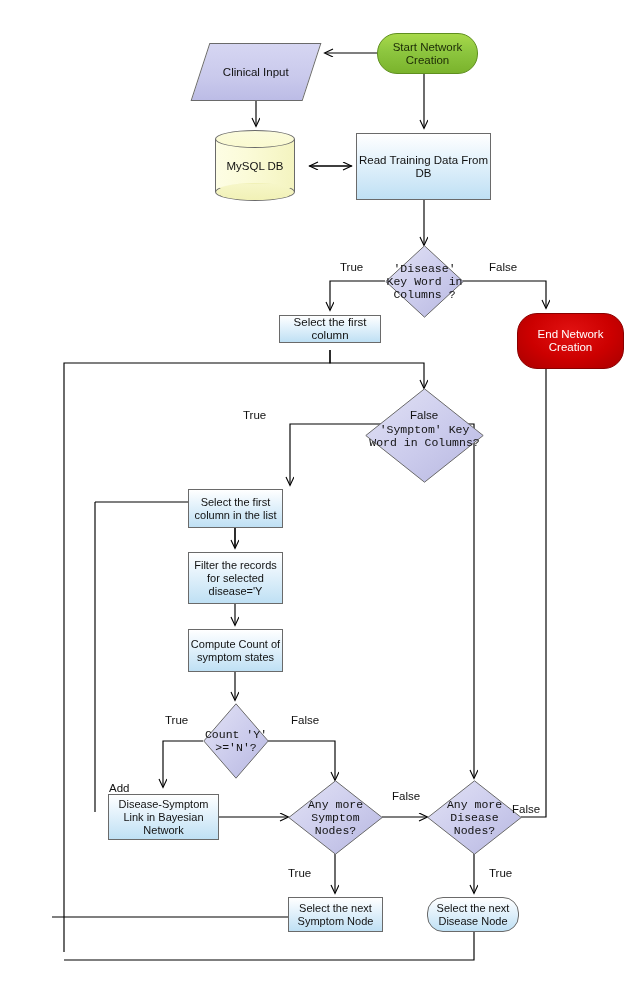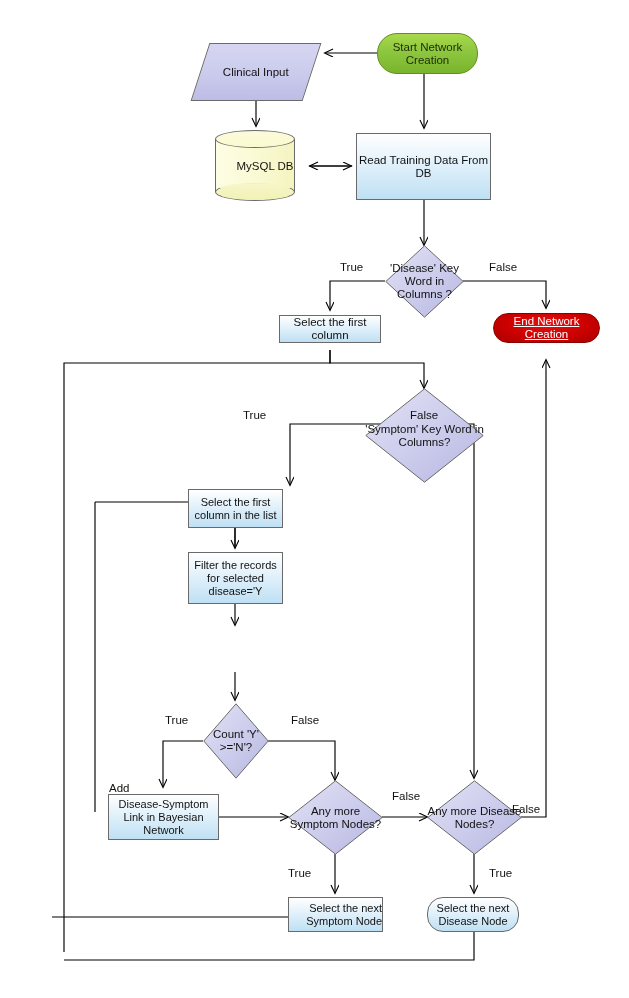--- a/index.html
+++ b/index.html
@@ -102,21 +102,21 @@
     width: 100%;
     height: 18px;
     box-sizing: border-box;
     background: linear-gradient(to bottom, #f6f6c8 0%, #f1f1b6 100%);
     border: 1px solid #6a6a6a;
     border-radius: 50%;
     border-top-color: transparent;
   }
   .db-label {
     position: absolute;
-    left: 10px;
+    left: 0;
     top: 0;
     width: 100%;
     height: 100%;
     display: flex;
     align-items: center;
     justify-content: center;
     font-size: 11.5px;
     color: #111111;
     z-index: 2;
   }
@@ -140,20 +140,21 @@
     height: 100%;
     display: flex;
     align-items: center;
     justify-content: center;
     text-align: center;
     font-size: 11.5px;
     line-height: 13px;
     color: #111111;
     white-space: pre-line;
     pointer-events: none;
+    font-family: Liberation Mono, monospace;
   }
   
   .elabel {
     position: absolute;
     font-size: 11.5px;
     color: #111111;
     z-index: 4;
     white-space: nowrap;
   }
   
@@ -260,21 +261,21 @@
           <stop offset="0%" stop-color="#e2e2f5"></stop>
           <stop offset="55%" stop-color="#cbcbec"></stop>
           <stop offset="100%" stop-color="#b7b7e0"></stop>
         </linearGradient>
       </defs>
       <polygon points="39.5,0.8 78.2,36.5 39.5,72.2 0.8,36.5" fill="url(#gdia1)" stroke="#6a6a6a" stroke-width="1"></polygon>
     </svg>
     <div class="dec-label">'Disease' Key Word in Columns ?</div>
   </div>
 
-  <div class="node term-end" style="left:493px; top:313px; width:107px; height:30px;text-decoration:underline;">
+  <div class="node term-end" style="left:517px; top:313px; width:107px; height:56px;">
     <span class="lbl">End Network Creation</span>
   </div>
 
   <div class="node proc" style="left:279px; top:315px; width:102px; height:28px;">
     <span class="lbl">Select the first column</span>
   </div>
 
   <div class="dec" style="left:365px; top:388px; width:119px; height:95px;">
     <svg class="dia" viewBox="0 0 119 95" preserveAspectRatio="none">
       <polygon points="59.5,0.8 118.2,47.5 59.5,94.2 0.8,47.5" fill="url(#gdia1)" stroke="#6a6a6a" stroke-width="1"></polygon>
@@ -283,20 +284,23 @@
   </div>
 
   <div class="node proc" style="left:188px; top:489px; width:95px; height:39px; font-size:11px;">
     <span class="lbl">Select the first column in the list</span>
   </div>
 
   <div class="node proc" style="left:188px; top:552px; width:95px; height:52px; font-size:11px;">
     <span class="lbl">Filter the records for selected disease='Y</span>
   </div>
 
+  <div class="node proc" style="left:188px; top:629px; width:95px; height:43px; font-size:11px;">
+    <span class="lbl">Compute Count of symptom states</span>
+  </div>
 
   <div class="dec" style="left:203px; top:703px; width:66px; height:76px;">
     <svg class="dia" viewBox="0 0 66 76" preserveAspectRatio="none">
       <polygon points="33,0.8 65.2,38 33,75.2 0.8,38" fill="url(#gdia1)" stroke="#6a6a6a" stroke-width="1"></polygon>
     </svg>
     <div class="dec-label">Count 'Y' &gt;='N'?</div>
   </div>
 
   <div class="node proc" style="left:108px; top:794px; width:111px; height:46px; font-size:11px; overflow:visible;">
     <span class="overflow-top">Add</span>
@@ -310,21 +314,21 @@
     <div class="dec-label">Any more Symptom Nodes?</div>
   </div>
 
   <div class="dec" style="left:427px; top:780px; width:95px; height:75px;">
     <svg class="dia" viewBox="0 0 95 75" preserveAspectRatio="none">
       <polygon points="47.5,0.8 94.2,37.5 47.5,74.2 0.8,37.5" fill="url(#gdia1)" stroke="#6a6a6a" stroke-width="1"></polygon>
     </svg>
     <div class="dec-label">Any more Disease Nodes?</div>
   </div>
 
-  <div class="node proc" style="left:288px; top:897px; width:95px; height:35px; font-size:11px;text-align:right;">
+  <div class="node proc" style="left:288px; top:897px; width:95px; height:35px; font-size:11px;">
     <span class="lbl">Select the next Symptom Node</span>
   </div>
 
   <div class="node proc" style="left:427px; top:897px; width:92px; height:35px; font-size:11px;border-radius:16px;">
     <span class="lbl">Select the next Disease Node</span>
   </div>
 
   <div class="elabel" style="left:340px; top:261px;">True</div>
   <div class="elabel" style="left:489px; top:261px;">False</div>
   <div class="elabel" style="left:243px; top:409px;">True</div>

